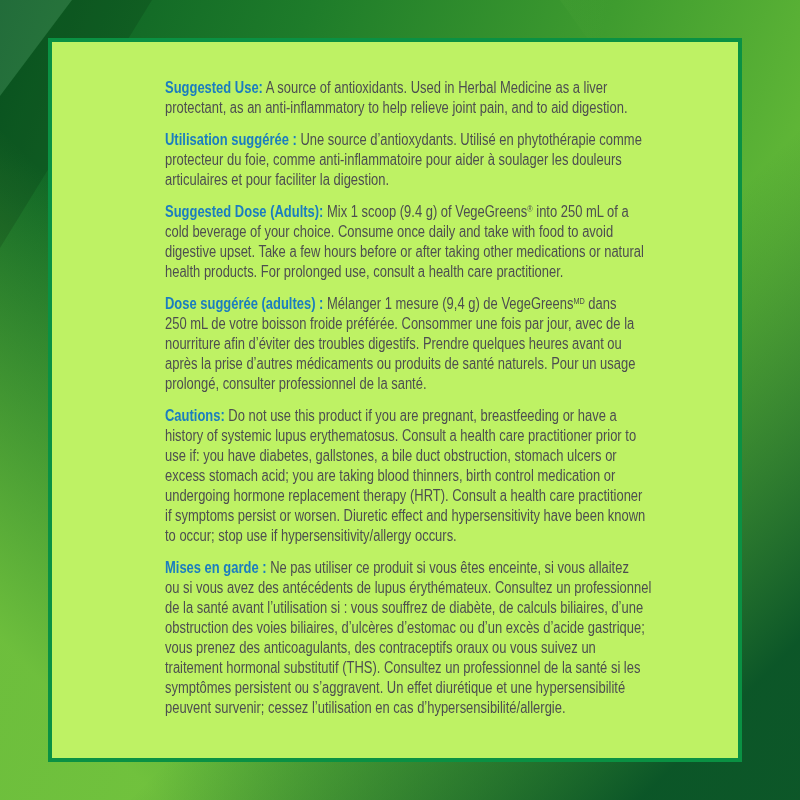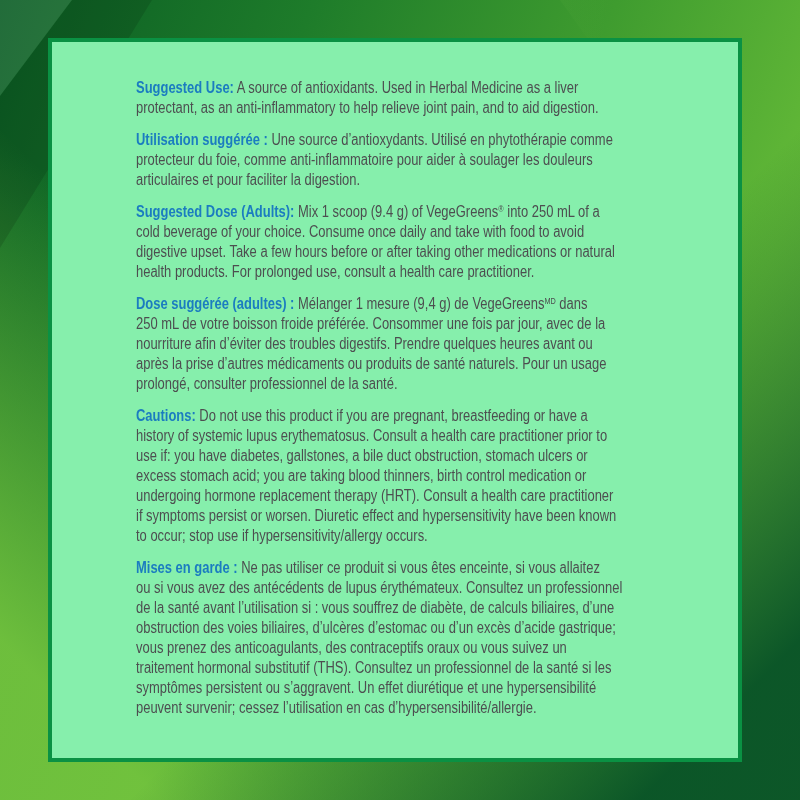--- a/index.html
+++ b/index.html
@@ -30,22 +30,23 @@
                     background: linear-gradient(250deg, rgba(170,225,100,0.30) 0%, rgba(170,225,100,0) 70%); }
 
   
   .panel {
     position: absolute;
     left: 48px;
     top: 38px;
     width: 694px;
     height: 724px;
     box-sizing: border-box;
-    background: #86efac;
+    background: #bef264;
     border: 4px solid var(--border-green, #0a9143);
+    padding-left: 29px;
   }
 
   
   .sections {
     margin: 36px 0 0 84px;
     width: 680px;
     transform: scaleX(0.81);
     transform-origin: 0 0;
   }
   p.section {

